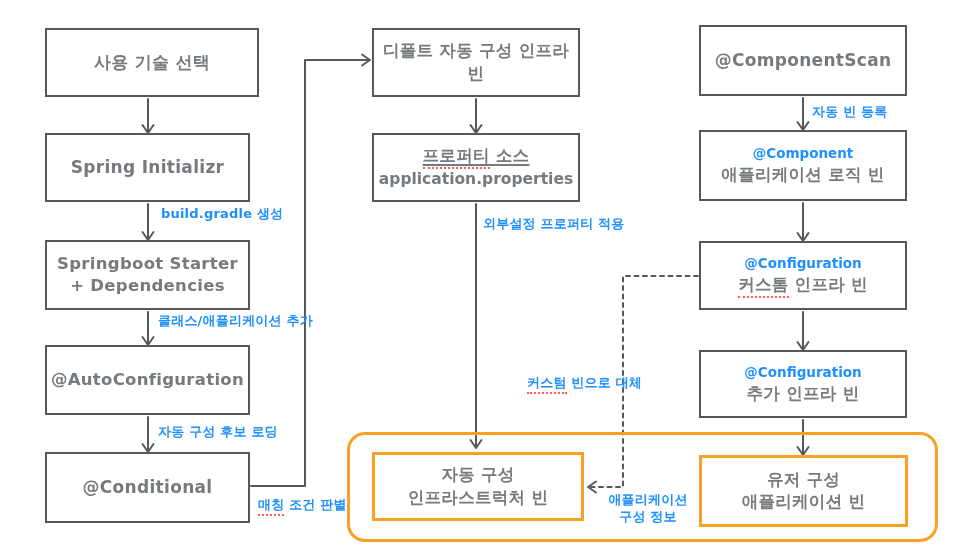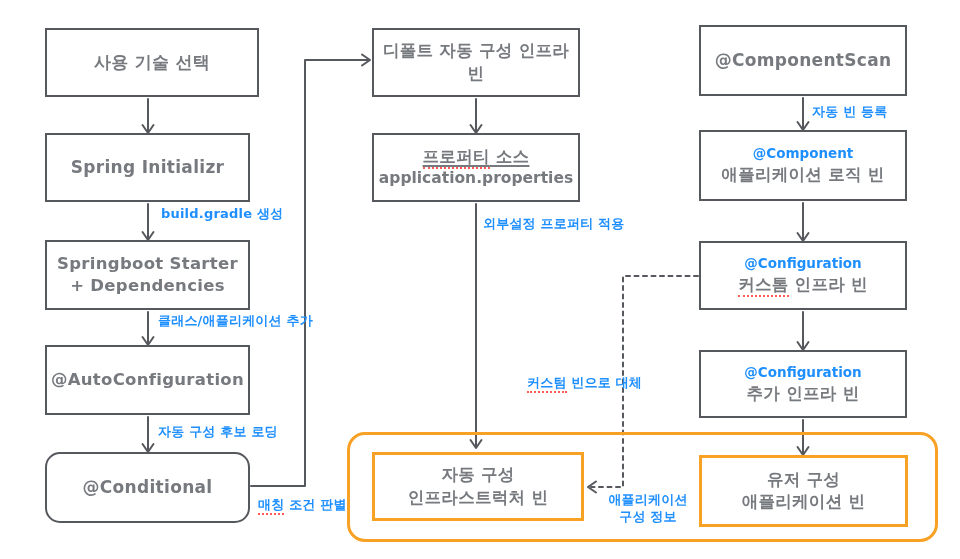--- a/index.html
+++ b/index.html
@@ -18,21 +18,21 @@
     text-align:center; color:var(--text); font-weight:bold; line-height:1.35;
     z-index:2;
   }
   .node.orange{ border:3px solid var(--orange); }
   .t17{font-size:17px; letter-spacing:.3px;}
   .t16{font-size:16.5px; letter-spacing:.3px;}
   .t15{font-size:15.5px;}
   .t13{font-size:13.5px;}
   .anno{color:var(--blue); font-size:13.5px; margin-bottom:2px;}
   .underlined{text-decoration:underline; text-underline-offset:3px; text-decoration-thickness:1.5px;}
-  .misspell{border-bottom:2px dotted var(--red); padding-bottom:1px;}
+  .misspell{border-bottom:2px dotted var(--red); padding-bottom:1px;font-family:Liberation Mono, monospace;}
   .elabel{
     position:absolute; color:var(--blue); font-weight:bold; font-size:13px;
     white-space:nowrap; z-index:3; letter-spacing:.2px;
   }
   .elabel.center{transform:translateX(-50%); text-align:center; white-space:normal; line-height:1.3;}
   .container-orange{
     position:absolute; box-sizing:border-box; border:3.5px solid var(--orange);
     border-radius:18px; background:transparent; z-index:1;
   }
   .stroke{fill:none; stroke:var(--line); stroke-width:2; stroke-linecap:round; stroke-linejoin:round;}
@@ -107,21 +107,21 @@
   <div class="node" style="left:45px;top:133px;width:205px;height:69px;">
     <div class="t17">Spring Initializr</div>
   </div>
   <div class="node" style="left:45px;top:240px;width:205px;height:70px;">
     <div class="t16">Springboot Starter</div>
     <div class="t16">+ Dependencies</div>
   </div>
   <div class="node" style="left:45px;top:345px;width:205px;height:70px;">
     <div class="t16">@AutoConfiguration</div>
   </div>
-  <div class="node" style="left:45px;top:452px;width:205px;height:71px;border-radius:15px;">
+  <div class="node" style="left:45px;top:452px;width:205px;height:71px;">
     <div class="t17">@Conditional</div>
   </div>
 
   <div class="node" style="left:372px;top:28px;width:208px;height:69px;align-items:flex-end;">
     <div class="t16">디폴트 자동 구성 인프라 빈</div>
   </div>
   <div class="node" style="left:372px;top:133px;width:208px;height:69px;">
     <div class="t16 underlined"><span class="misspell">프로퍼티</span><span> 소스</span></div>
     <div class="t15">application.properties</div>
   </div>

